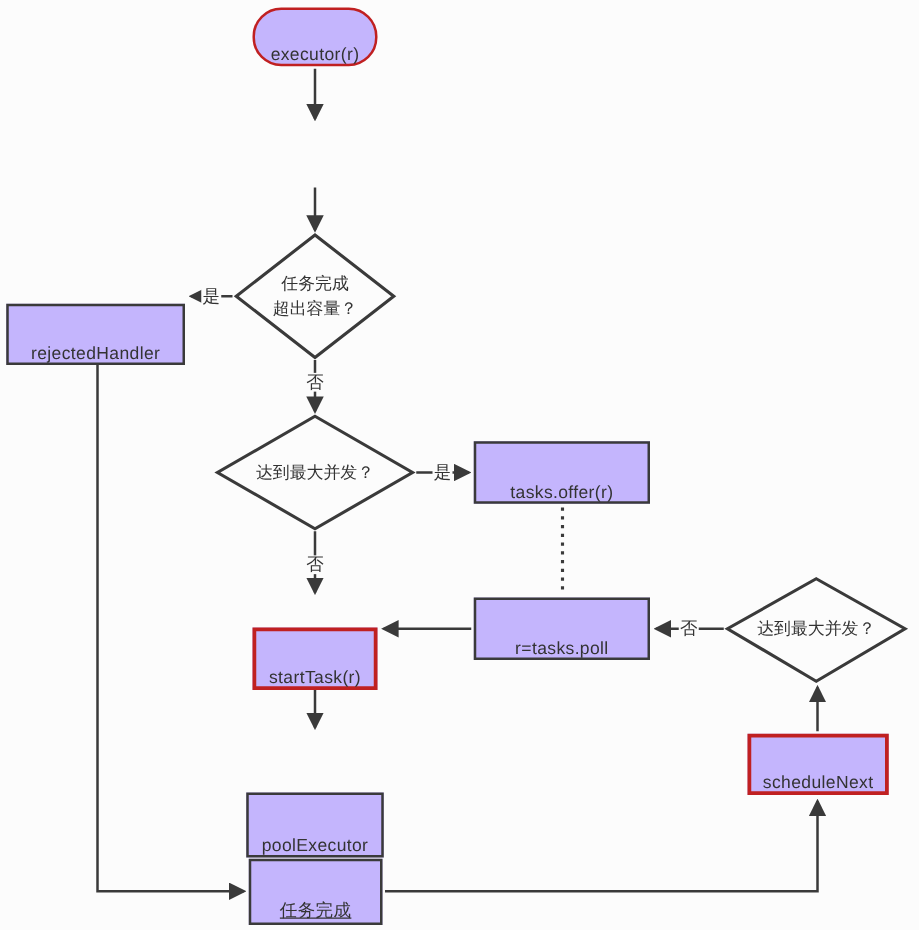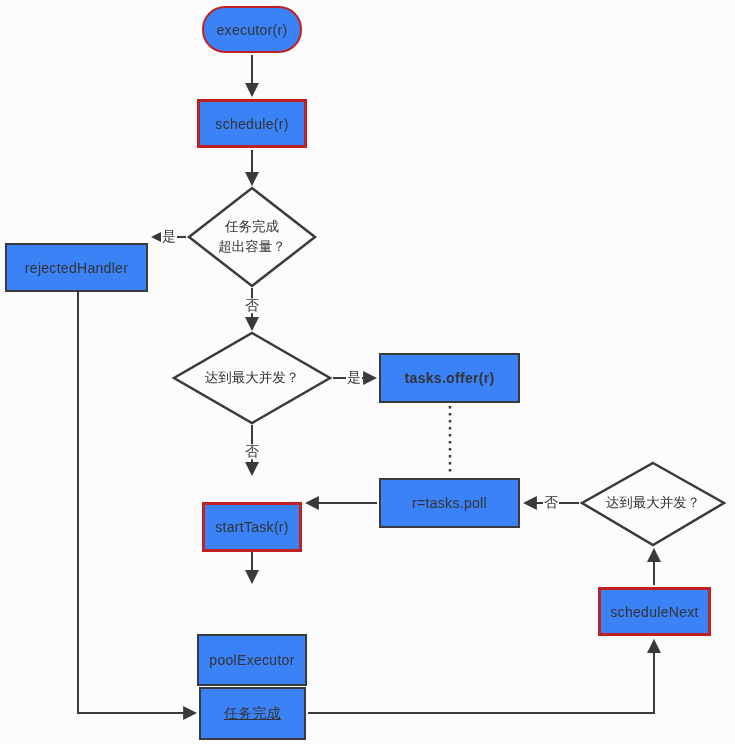--- a/index.html
+++ b/index.html
@@ -33,36 +33,36 @@
   #flow-svg .diamond {
     stroke: var(--line);
     stroke-width: 2.5;
     fill: var(--bg);
   }
   #flow-svg marker path { fill: var(--line); }
 
   .node {
     position: absolute;
     display: flex;
-    align-items: center;
+    align-items: flex-end;
     justify-content: center;
     box-sizing: border-box;
-    background: #3b82f6;
+    background: #c4b5fd;
     font-size: 14px;
     letter-spacing: 0.3px;
     white-space: nowrap;
     z-index: 2;
   }
   .node.black { border: 2px solid var(--line); }
   .node.red   { border: 3px solid var(--accent); }
 
   .n-executor   { left: 202px; top: 6px;   width: 100px; height: 47px; border: 2.5px solid var(--accent); border-radius: 23px; }
   .n-schedule   { left: 197px; top: 99px;  width: 110px; height: 49px; }
   .n-rejected   { left: 5px;   top: 212px; width: 143px; height: 49px; margin-top: 31px; }
-  .n-offer      { left: 379px; top: 353px; width: 141px; height: 50px; font-weight: bold; }
+  .n-offer      { left: 379px; top: 353px; width: 141px; height: 50px; }
   .n-starttask  { left: 202px; top: 478px; width: 100px; height: 50px; margin-top: 24px; }
   .n-poll       { left: 379px; top: 478px; width: 141px; height: 50px; }
   .n-poolexec   { left: 197px; top: 586px; width: 110px; height: 52px; margin-top: 48px; }
   .n-schednext  { left: 598px; top: 587px; width: 113px; height: 49px; }
   .n-taskdone   { left: 199px; top: 687px; width: 107px; height: 53px; text-decoration: underline; }
 
   .diamond-label {
     position: absolute;
     transform: translate(-50%, -50%);
     text-align: center;
@@ -119,23 +119,20 @@
     <path class="edge" d="M252,640 L252,683" marker-end="url(#arrow)"></path>
     <path class="edge" d="M78,263 L78,713 L195,713" marker-end="url(#arrow)"></path>
     <path class="edge" d="M308,713 L654,713 L654,641" marker-end="url(#arrow)"></path>
     <path class="edge" d="M654,585 L654,550" marker-end="url(#arrow)"></path>
   </svg>
 
   <div class="node n-executor">
     <span>executor(r)</span>
   </div>
 
-  <div class="node red n-schedule">
-    <span>schedule(r)</span>
-  </div>
 
   <div class="node black n-rejected">
     <span>rejectedHandler</span>
   </div>
 
   <div class="node black n-offer">
     <span>tasks.offer(r)</span>
   </div>
 
   <div class="node red n-starttask">

